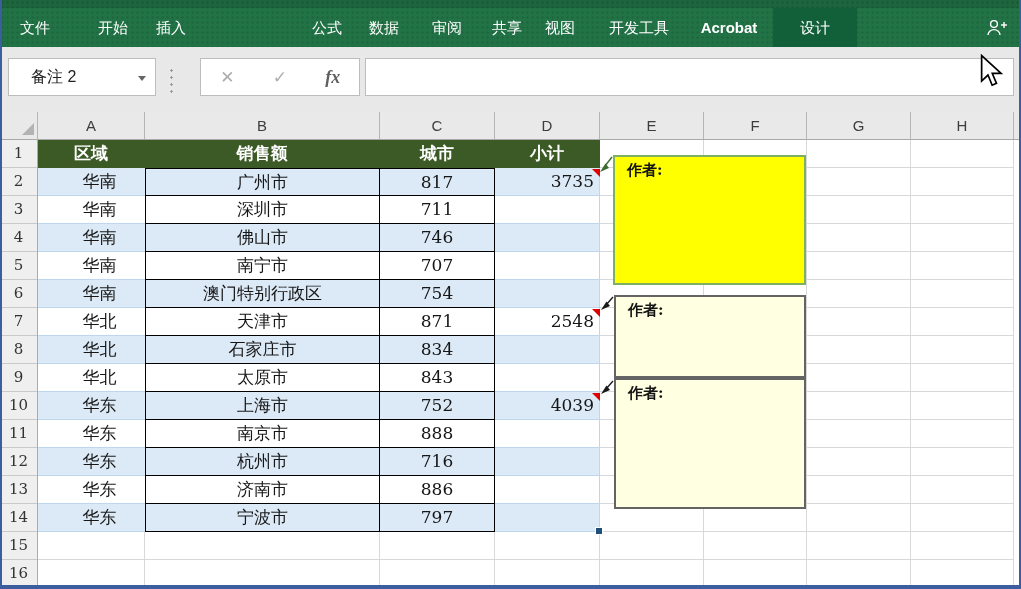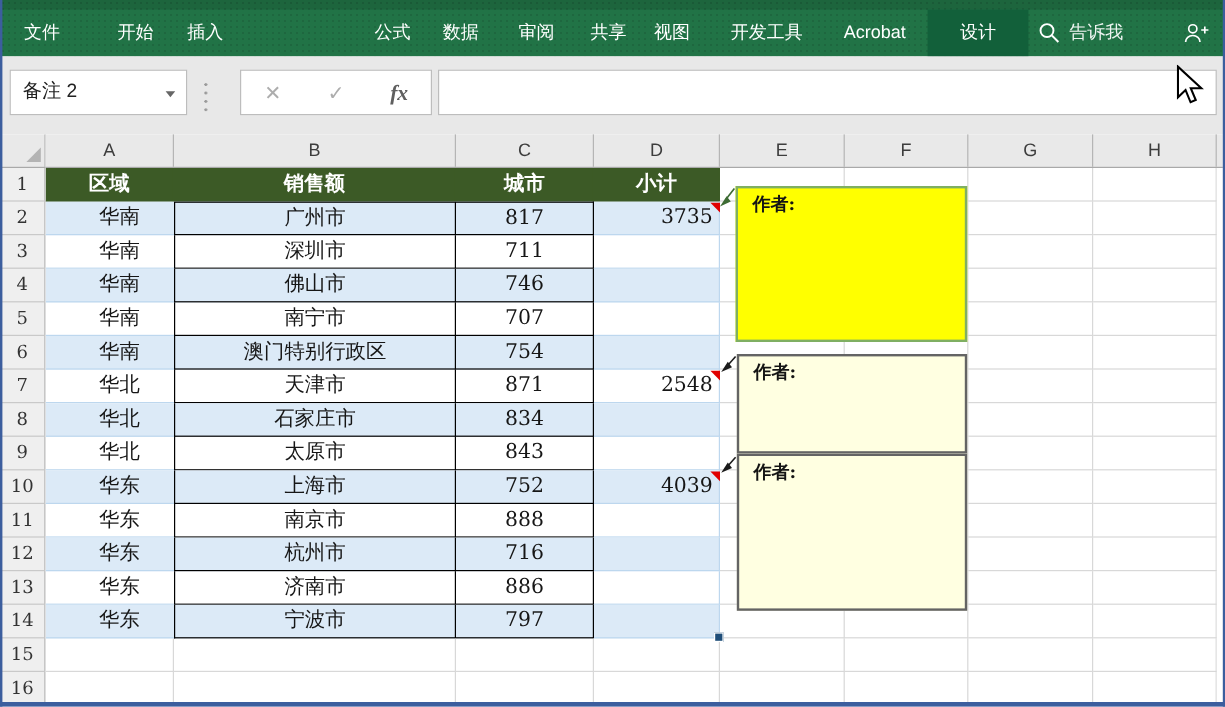--- a/index.html
+++ b/index.html
@@ -21,21 +21,21 @@
     background:rgba(0,0,0,0.12); }
   .tab { position:absolute; top:8px; height:39px; line-height:39px; color:#fff;
     font-size:15px; transform:translateX(-50%); white-space:nowrap; cursor:default; }
   .tab.active-bg { transform:none; background:var(--ribbon-active); }
   .tellme { position:absolute; top:8px; height:39px; display:flex; align-items:center;
     gap:7px; color:rgba(255,255,255,0.92); font-size:15px; }
 
   
   .fbar { position:absolute; left:0; top:47px; width:1021px; height:65px; background:#E8E8E8; }
   .namebox { position:absolute; left:8px; top:11px; width:148px; height:38px; background:#fff;
-    border:1px solid #BDBDBD; font-size:16px; color:#222; line-height:36px; padding-left:10px; }
+    border:1px solid #BDBDBD; font-size:16px; color:#222; line-height:36px; padding-left:22px; }
   .namebox-arrow { position:absolute; right:9px; top:17px; width:0; height:0;
     border-left:4px solid transparent; border-right:4px solid transparent;
     border-top:5px solid #666; }
   .fdots { position:absolute; left:170px; top:20px; width:3px; height:26px;
     background-image:radial-gradient(circle,#9a9a9a 1.2px,transparent 1.4px);
     background-size:3px 7px; }
   .fngroup { position:absolute; left:200px; top:11px; width:160px; height:38px; background:#fff;
     border:1px solid #BDBDBD; display:flex; align-items:center; justify-content:space-around; }
   .fbtn { color:#ADADAD; font-size:17px; width:30px; text-align:center; }
   .fbtn.fx { color:#5f5f5f; font-style:italic; font-family:"Liberation Serif", serif;
@@ -102,30 +102,23 @@
       <div class="tab" style="left: 35px;">文件</div>
       <div class="tab" style="left: 113px;">开始</div>
       <div class="tab" style="left: 171px;">插入</div>
       <div class="tab" style="left: 253px; margin-top: 32px;">页面布局</div>
       <div class="tab" style="left: 327px;">公式</div>
       <div class="tab" style="left: 384px;">数据</div>
       <div class="tab" style="left: 447px;">审阅</div>
       <div class="tab" style="left: 507px;">共享</div>
       <div class="tab" style="left: 560px;">视图</div>
       <div class="tab" style="left: 639px;">开发工具</div>
-      <div class="tab" style="left: 729px;">Acrobat</div>
+      <div class="tab" style="left: 729px; font-weight: bold;">Acrobat</div>
       <div class="tab active-bg" style="left: 773px; width: 84px; text-align: center;">设计</div>
     </div>
-  <div class="tellme" style="left:865px;">
-    <svg width="19" height="19" viewBox="0 0 19 19">
-      <circle cx="7.5" cy="7.5" r="5.4" fill="none" stroke="#fff" stroke-width="1.6"></circle>
-      <line x1="11.6" y1="11.6" x2="17" y2="17" stroke="#fff" stroke-width="1.6"></line>
-    </svg>
-    <span>告诉我</span>
-  </div>
   <div class="tellme" style="left:986px;">
     <svg width="22" height="20" viewBox="0 0 22 20">
       <circle cx="8" cy="6" r="3.4" fill="none" stroke="#fff" stroke-width="1.4"></circle>
       <path d="M2,17 a6,5.4 0 0 1 12,0" fill="none" stroke="#fff" stroke-width="1.4"></path>
       <line x1="18" y1="4" x2="18" y2="10" stroke="#fff" stroke-width="1.4"></line>
       <line x1="15" y1="7" x2="21" y2="7" stroke="#fff" stroke-width="1.4"></line>
     </svg>
   </div>
 </div>
 

